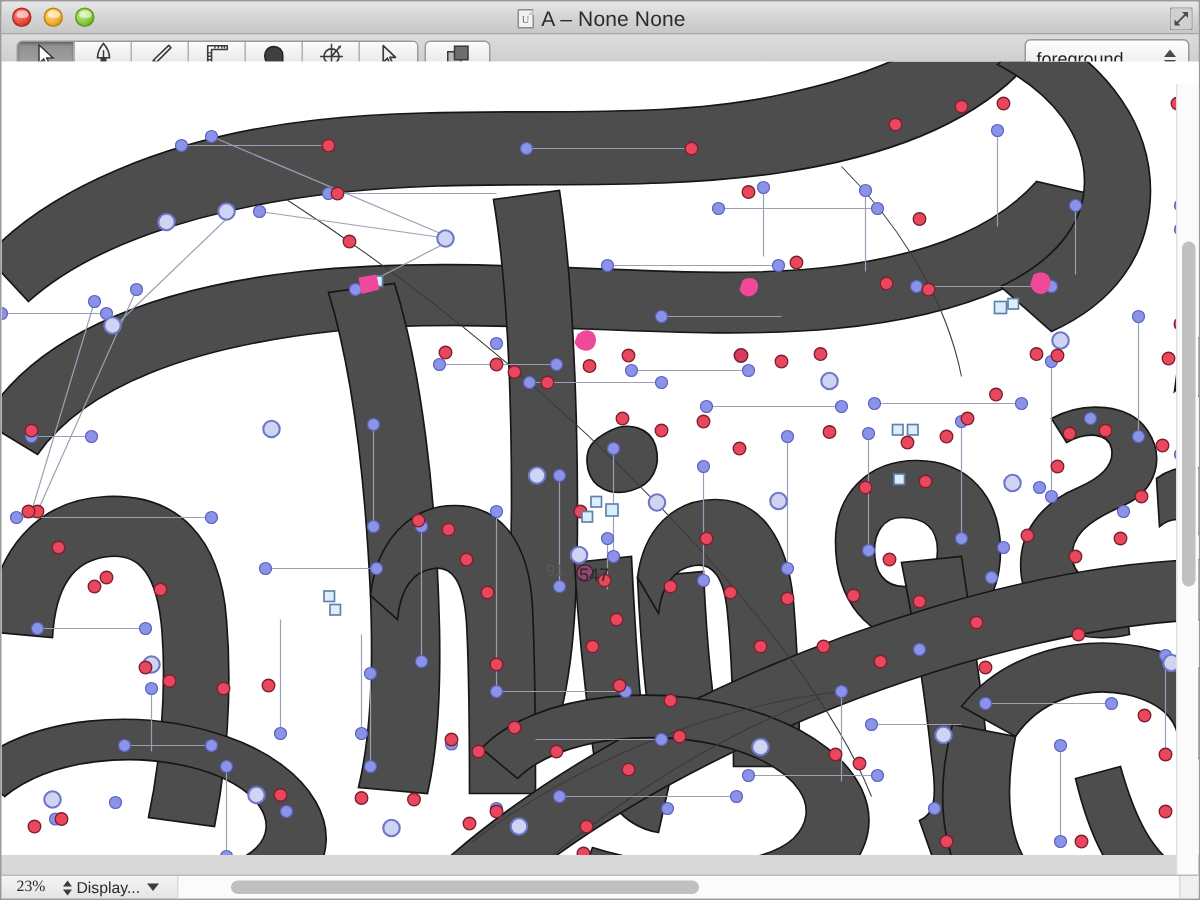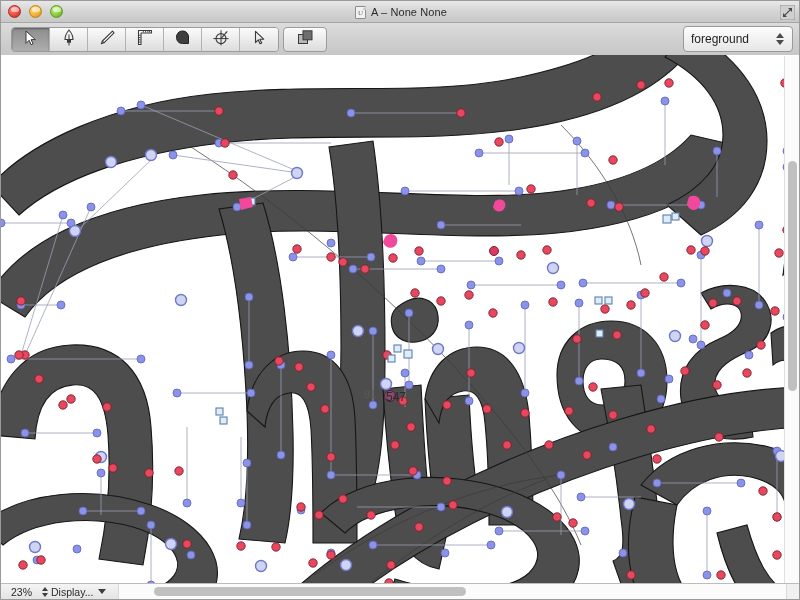--- a/index.html
+++ b/index.html
@@ -42,21 +42,21 @@
     border:1px solid #8c8c8c; border-radius:1px;
     position:relative; font-size:7px; line-height:13px; text-align:center;
     color:#6e6e6e; font-family:"Liberation Serif", serif;
   }
   .doc-icon::before{
     content:""; position:absolute; right:-1px; top:-1px;
     border-width:0 0 4px 4px; border-style:solid;
     border-color:transparent transparent #c9c9c9 transparent;
   }
   .title-text {
-    font-size:11px; color:#2b2b2b; letter-spacing:.1px;
+    font-size:14px; color:#2b2b2b; letter-spacing:.1px;
     font-family:"Liberation Sans", sans-serif;
   }
   .fullscreen-btn {
     position:absolute; right:6px; top:4px; width:15px; height:15px;
     cursor:default;
   }
 
   
   .toolbar {
     position:absolute; left:0; top:22px; width:800px; height:40px;
@@ -108,21 +108,21 @@
     width:17px; display:flex; flex-direction:column;
     align-items:center; justify-content:center; gap:2px;
     margin-right:4px;
   }
   .st-up,.st-dn { width:0;height:0;border-left:4px solid transparent;border-right:4px solid transparent; }
   .st-up { border-bottom:5px solid #4a4a4a; }
   .st-dn { border-top:5px solid #4a4a4a; }
 
   
   .canvas-wrap {
-    position:absolute; left:0; top:54px; width:800px; height:529px;
+    position:absolute; left:0; top:40px; width:800px; height:529px;
     background:#ffffff; overflow:hidden;
   }
   .canvas-wrap svg { display:block; }
 
   
   .vscroll {
     position:absolute; right:0; top:55px; width:15px; height:529px;
     background:#fbfbfb; border-left:1px solid #e0e0e0;
   }
   .vthumb {
@@ -131,21 +131,21 @@
   }
 
   
   .statusbar {
     position:absolute; left:0; bottom:0; width:800px; height:16px;
     background:linear-gradient(to bottom,#f4f4f4,#e4e4e4);
     border-top:1px solid #bcbcbc;
     display:flex; align-items:center;
   }
   .zoom-val {
-    font-size:10.5px; color:#2a2a2a; padding-left:10px; width:38px;
+    font-size:10.5px; color:#2a2a2a; padding-left:10px; width:38px;font-family:Liberation Serif, serif;
   }
   .mini-stepper {
     width:12px; display:flex; flex-direction:column; align-items:center;
     justify-content:center; gap:2px; cursor:default;
   }
   .ms-up,.ms-dn{width:0;height:0;border-left:3.5px solid transparent;border-right:3.5px solid transparent;}
   .ms-up{border-bottom:4px solid #3d3d3d;}
   .ms-dn{border-top:4px solid #3d3d3d;}
   .display-menu {
     font-size:10.5px; color:#2a2a2a; 

